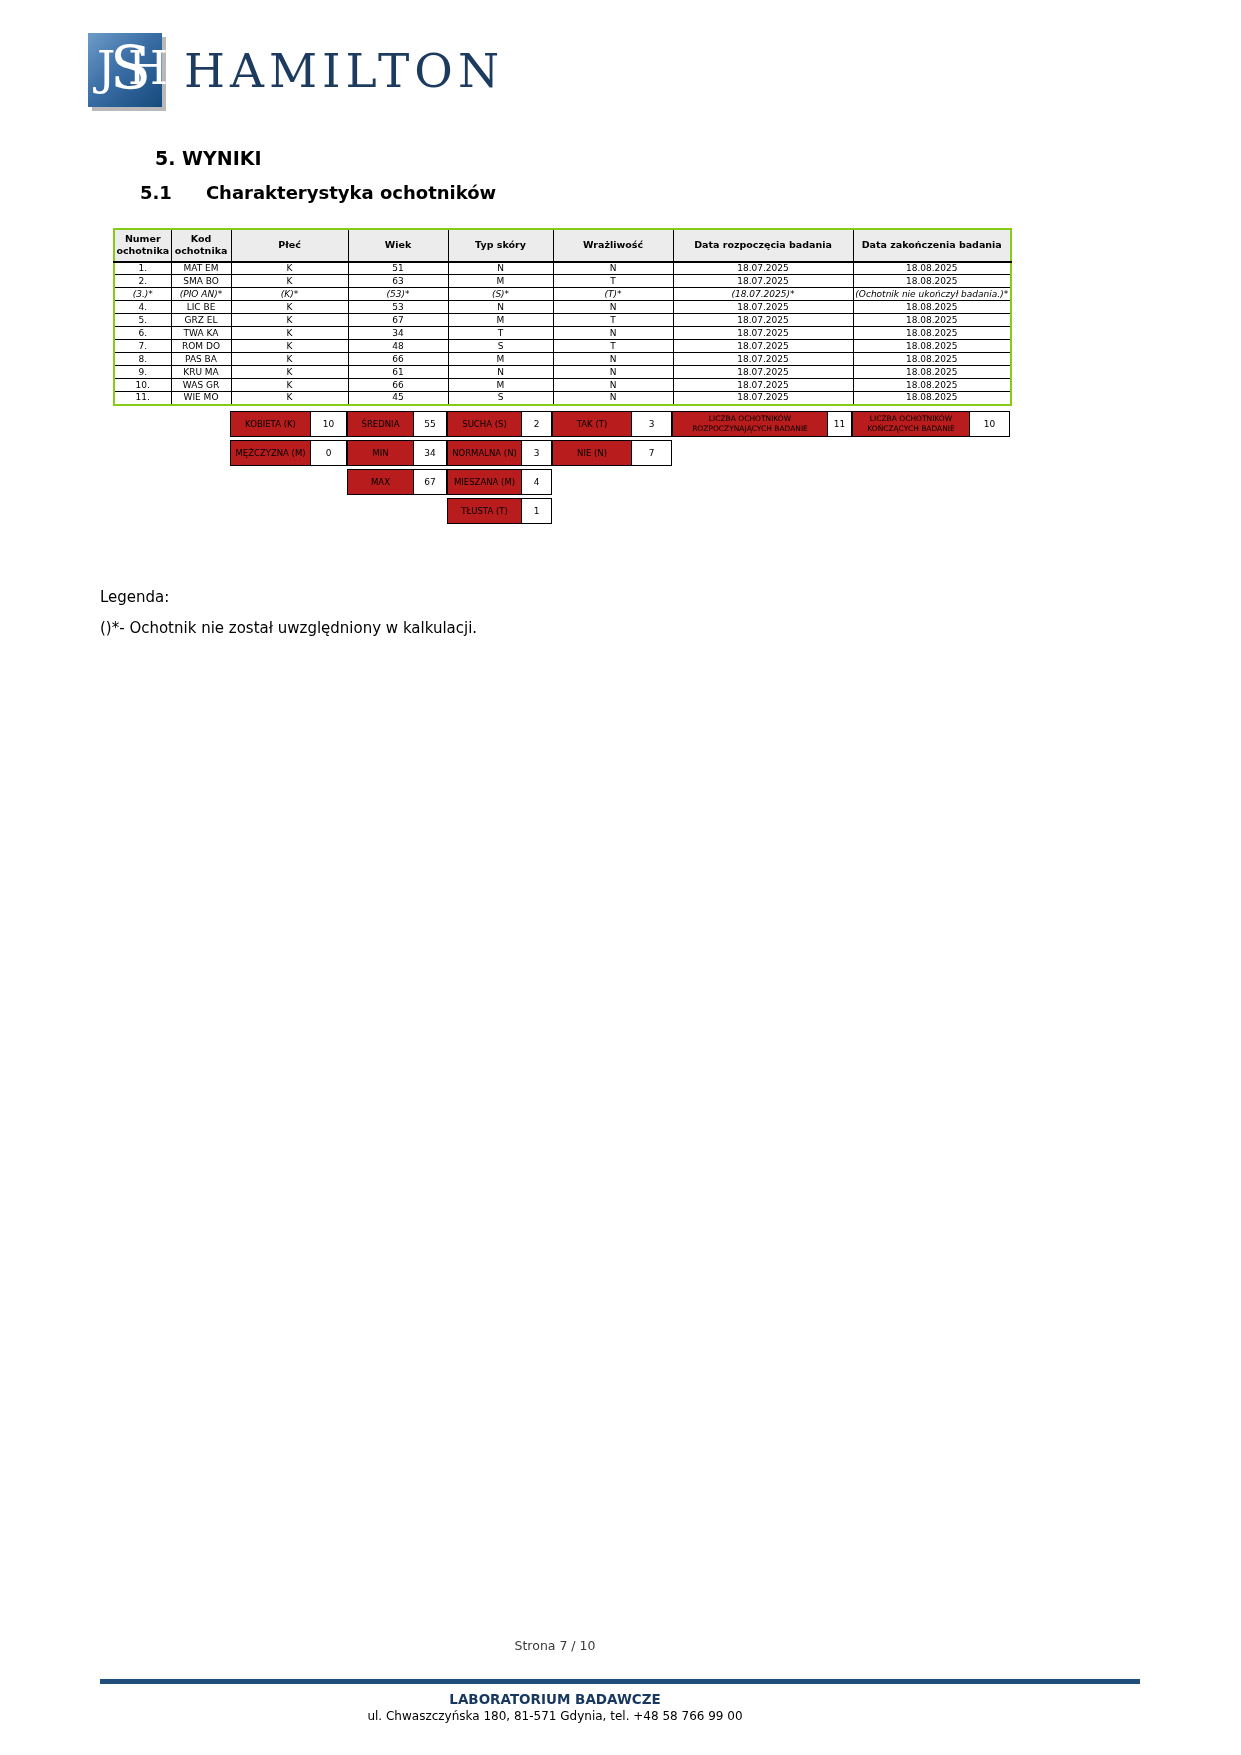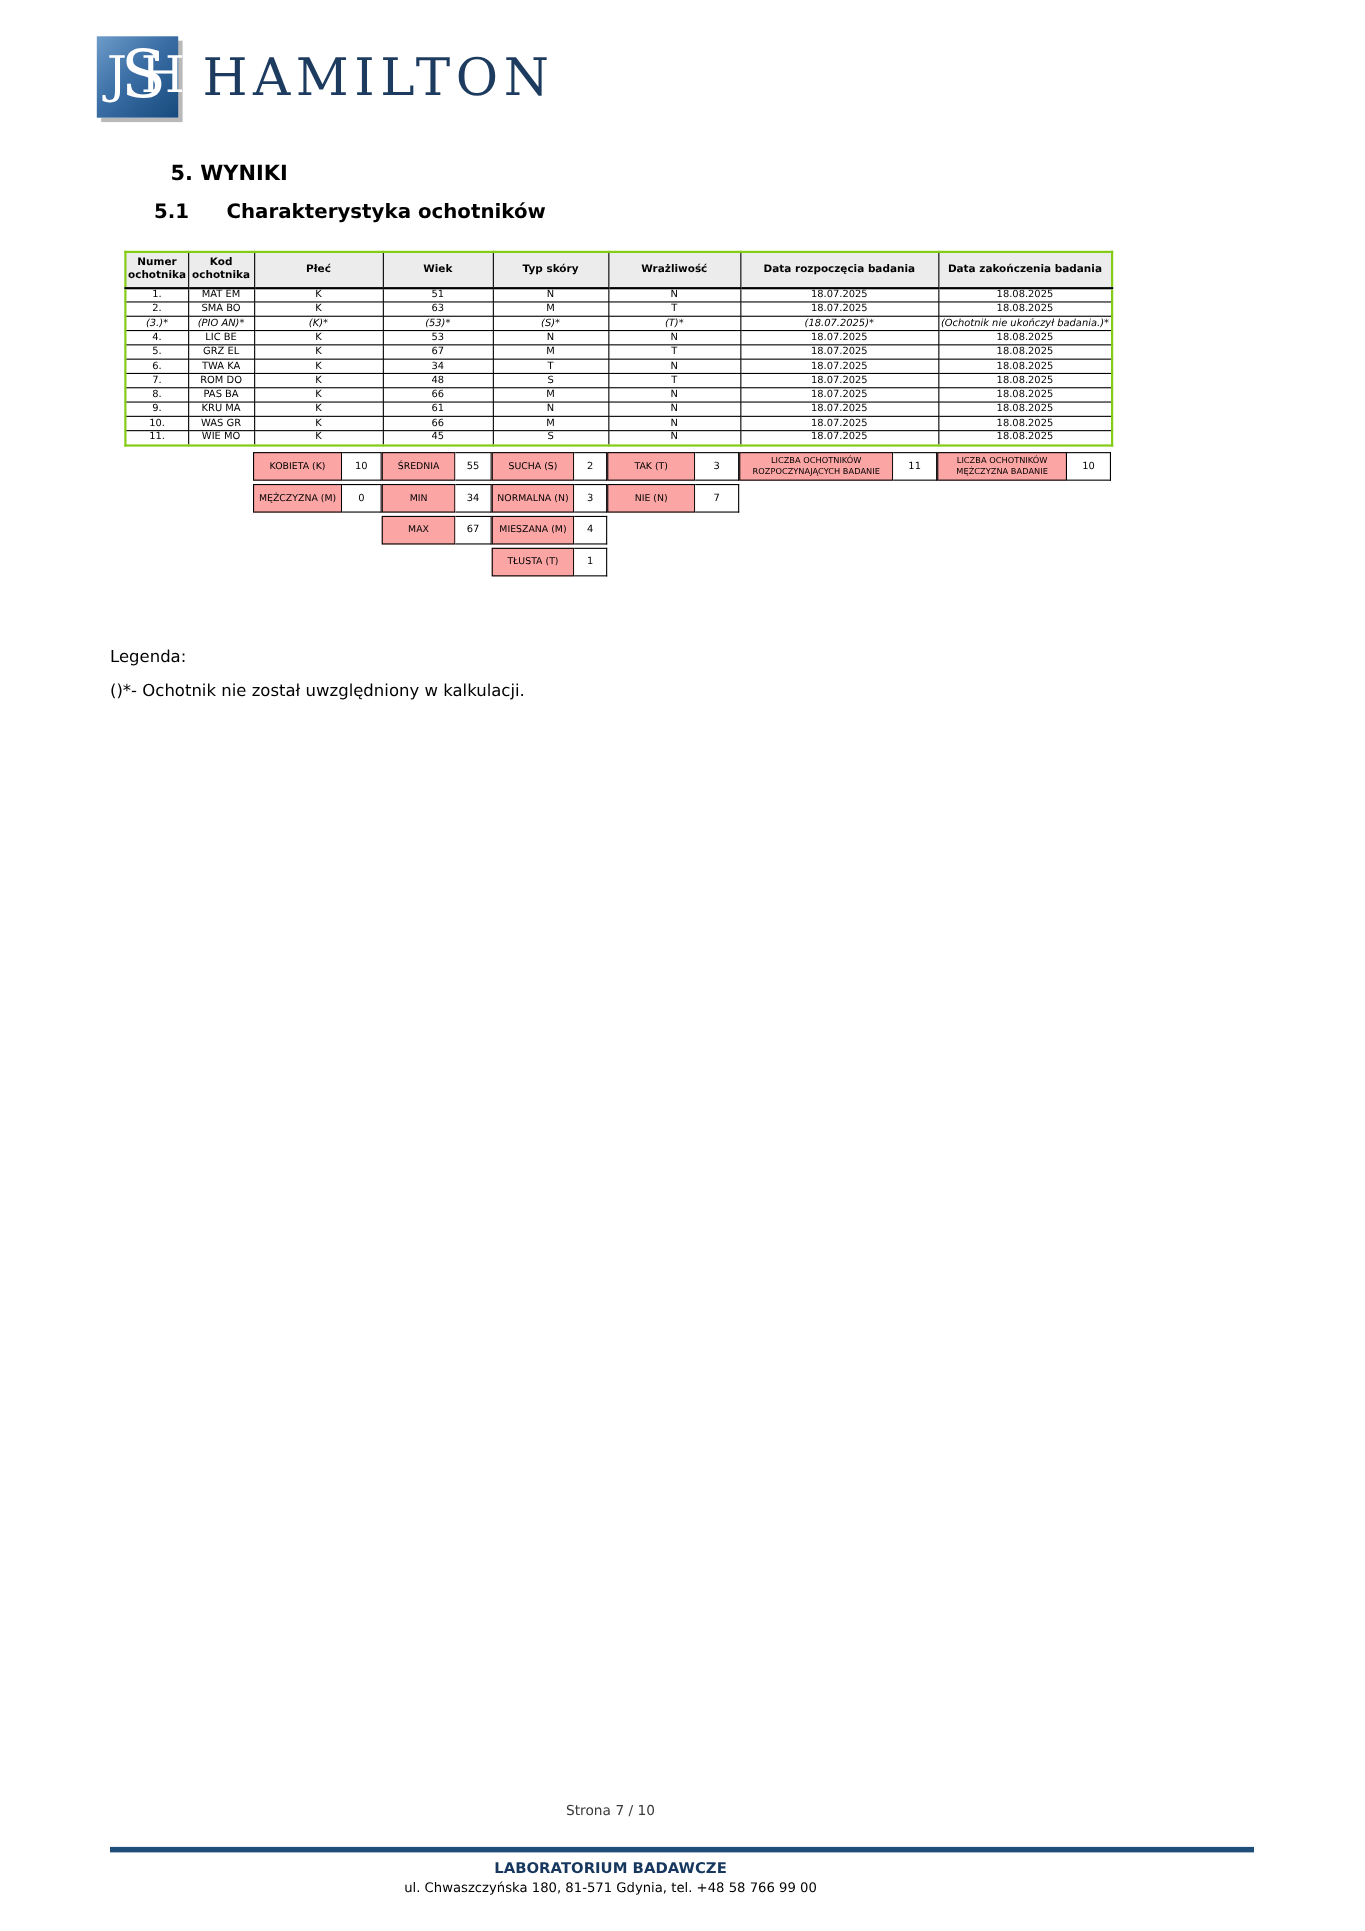--- a/index.html
+++ b/index.html
@@ -32,21 +32,21 @@
     font-size:9.5px; font-weight:bold; padding:3px 1px; line-height:1.3; text-align:center; }
   table.vol td { border:1px solid #000; border-top:1.5px solid #000; border-bottom:1.5px solid #000;
     height:13px; line-height:11px; font-size:9px; text-align:center; white-space:nowrap; overflow:hidden; }
   tr.excluded td { font-style:italic; }
   td.note-cell { font-size:8px; }
 
   
   .summary { display:flex; align-items:flex-start; margin-left:117px; margin-top:2px; }
   .sum-col { display:flex; flex-direction:column; }
   .sum-row { display:flex; height:26px; margin-top:3px; }
-  .sum-label { flex:1; background:#fca5a5; border:1px solid #000; display:flex;
+  .sum-label { flex:1; background:#b91c1c; border:1px solid #000; display:flex;
     align-items:center; justify-content:center; font-size:8.5px; text-align:center; }
   .sum-label.two-line { font-size:7.5px; line-height:1.25; padding:0 2px; }
   .sum-value { background:#fff; border:1px solid #000; border-left:none; display:flex;
     align-items:center; justify-content:center; font-size:9px; }
 
   
   .legend-title { position:absolute; left:100px; top:588px; font-size:15px; color:#000; }
   .legend-note  { position:absolute; left:100px; top:619px; font-size:15px; color:#000; }
 
   
@@ -265,26 +265,26 @@
             <div class="sum-value" style="width: 40px;">3</div>
           </div>
           <div class="sum-row">
             <div class="sum-label">NIE (N)</div>
             <div class="sum-value" style="width: 40px;">7</div>
           </div>
         </div>
         <div class="sum-col" style="width: 180px;">
           <div class="sum-row">
             <div class="sum-label two-line">LICZBA OCHOTNIKÓW ROZPOCZYNAJĄCYCH BADANIE</div>
-            <div class="sum-value" style="width: 40px;">11</div>
+            <div class="sum-value" style="width: 24px;">11</div>
           </div>
         </div>
         <div class="sum-col" style="width: 158px;">
           <div class="sum-row">
-            <div class="sum-label two-line">LICZBA OCHOTNIKÓW MĘŻCZYZNA BADANIE</div>
+            <div class="sum-label two-line">LICZBA OCHOTNIKÓW KOŃCZĄCYCH BADANIE</div>
             <div class="sum-value" style="width: 40px;">10</div>
           </div>
         </div>
       </div>
   </div>
 
   <div class="legend-title">Legenda:</div>
   <div class="legend-note">()*- Ochotnik nie został uwzględniony w kalkulacji.</div>
 
   <div class="page-num">Strona 7 / 10</div>

